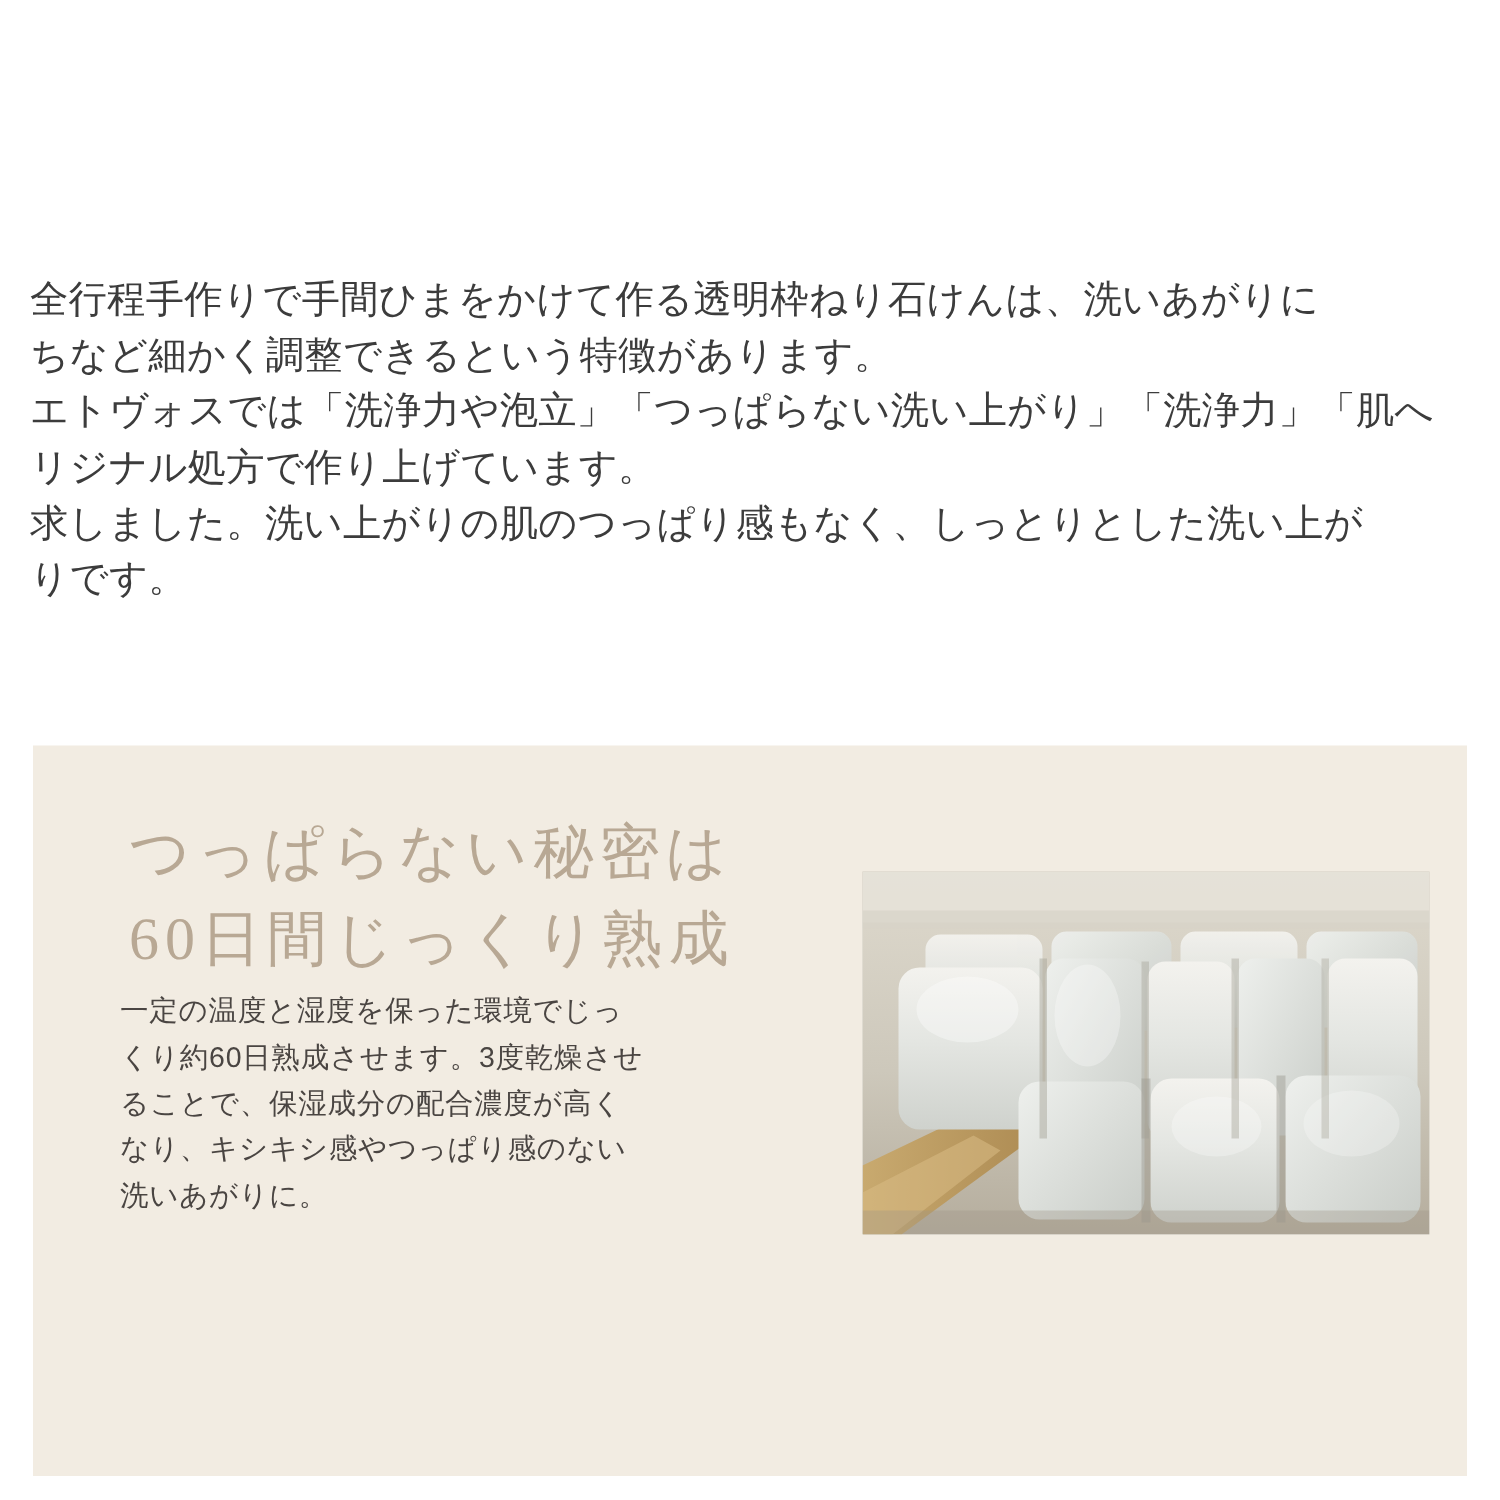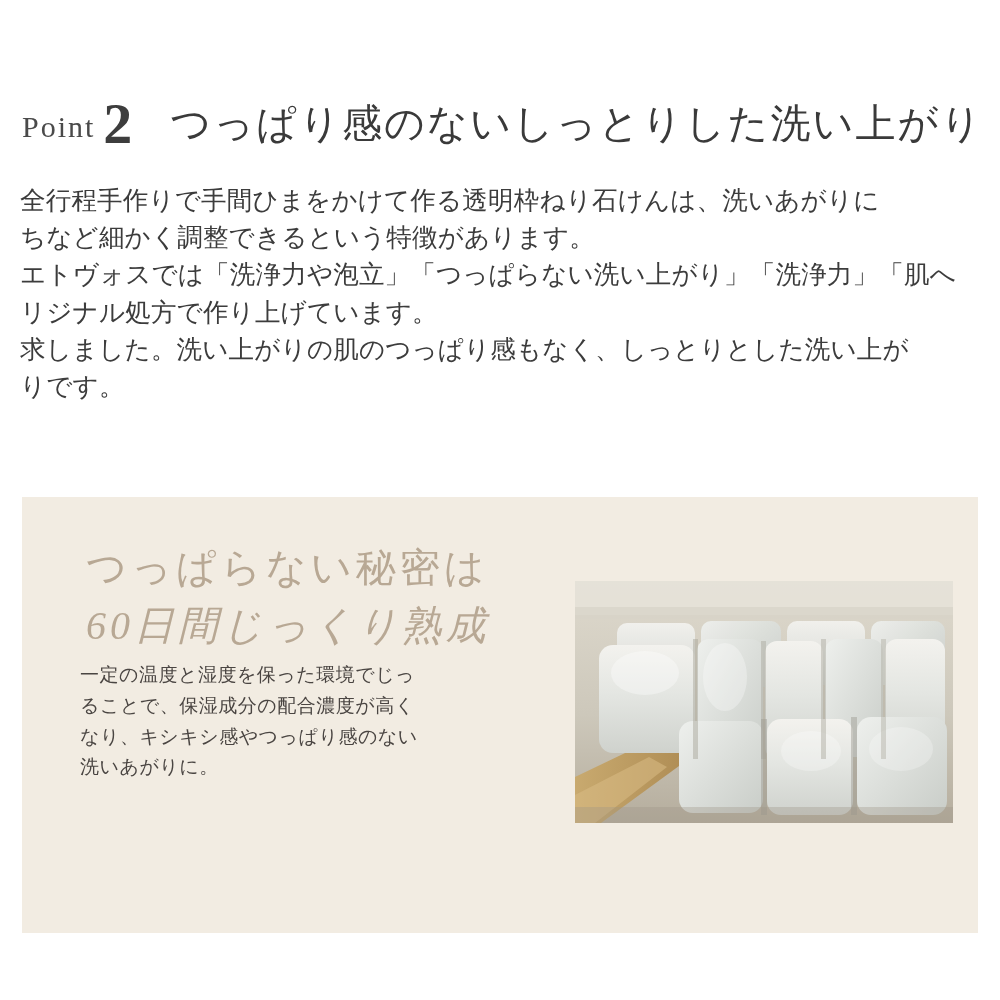--- a/index.html
+++ b/index.html
@@ -72,40 +72,39 @@
   .body-copy p {
     margin: 0 0 1px 0;
   }
 
   
   .panel {
     position: absolute;
     left: 22px;
     top: 497px;
     width: 956px;
-    height: 436px;
+    height: 487px;
     background: #f2ece2;
   }
 
   .panel-title {
     position: absolute;
     left: 64px;
     top: 42px;
     width: 520px;
     font-family: "Liberation Serif", serif;
     font-size: 40px;
     line-height: 1.45;
     color: #b7a徐;
     color: #b8a894;
     letter-spacing: 4px;
     font-weight: 400;
   }
   .panel-title .line2 {
     display: block;
-    font-style: italic;
   }
 
   .panel-text {
     position: absolute;
     left: 58px;
     top: 163px;
     width: 500px;
     font-size: 19px;
     line-height: 1.62;
     color: #4a4542;
@@ -124,44 +123,40 @@
   }
   .photo svg {
     display: block;
   }
 </style>
 </head>
 <body>
 
 <div class="page">
 
-  <div class="point-heading">
-    <span class="point-word">Point</span>
-    <span class="point-number">2</span>
-    <span class="point-title">つっぱり感のないしっとりした洗い上がり</span>
-  </div>
 
   <div class="body-copy">
     <p>全行程手作りで手間ひまをかけて作る透明枠ねり石けんは、洗いあがりに</p>
     <p>ちなど細かく調整できるという特徴があります。</p>
     <p>エトヴォスでは「洗浄力や泡立」「つっぱらない洗い上がり」「洗浄力」「肌へ</p>
     <p>リジナル処方で作り上げています。</p>
     <p>求しました。洗い上がりの肌のつっぱり感もなく、しっとりとした洗い上が</p>
     <p>りです。</p>
   </div>
 
   <div class="panel">
 
     <div class="panel-title">
       <span>つっぱらない秘密は</span>
       <span class="line2">60日間じっくり熟成</span>
     </div>
 
     <div class="panel-text">
       <div>一定の温度と湿度を保った環境でじっ</div>
+      <div>くり約60日熟成させます。3度乾燥させ</div>
       <div>ることで、保湿成分の配合濃度が高く</div>
       <div>なり、キシキシ感やつっぱり感のない</div>
       <div>洗いあがりに。</div>
     </div>
 
     <div class="photo">
       <svg width="378" height="242" viewBox="0 0 378 242">
         <defs>
           <linearGradient id="bg" x1="0" y1="0" x2="0" y2="1">
             <stop offset="0%" stop-color="#ded9cd"></stop>

